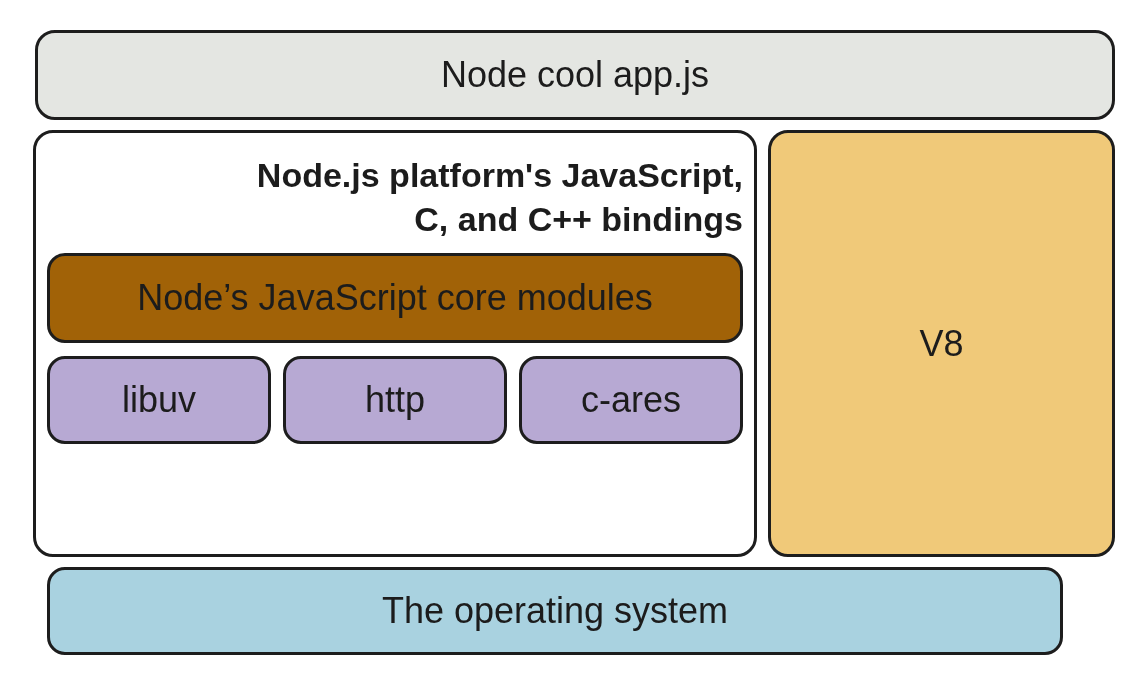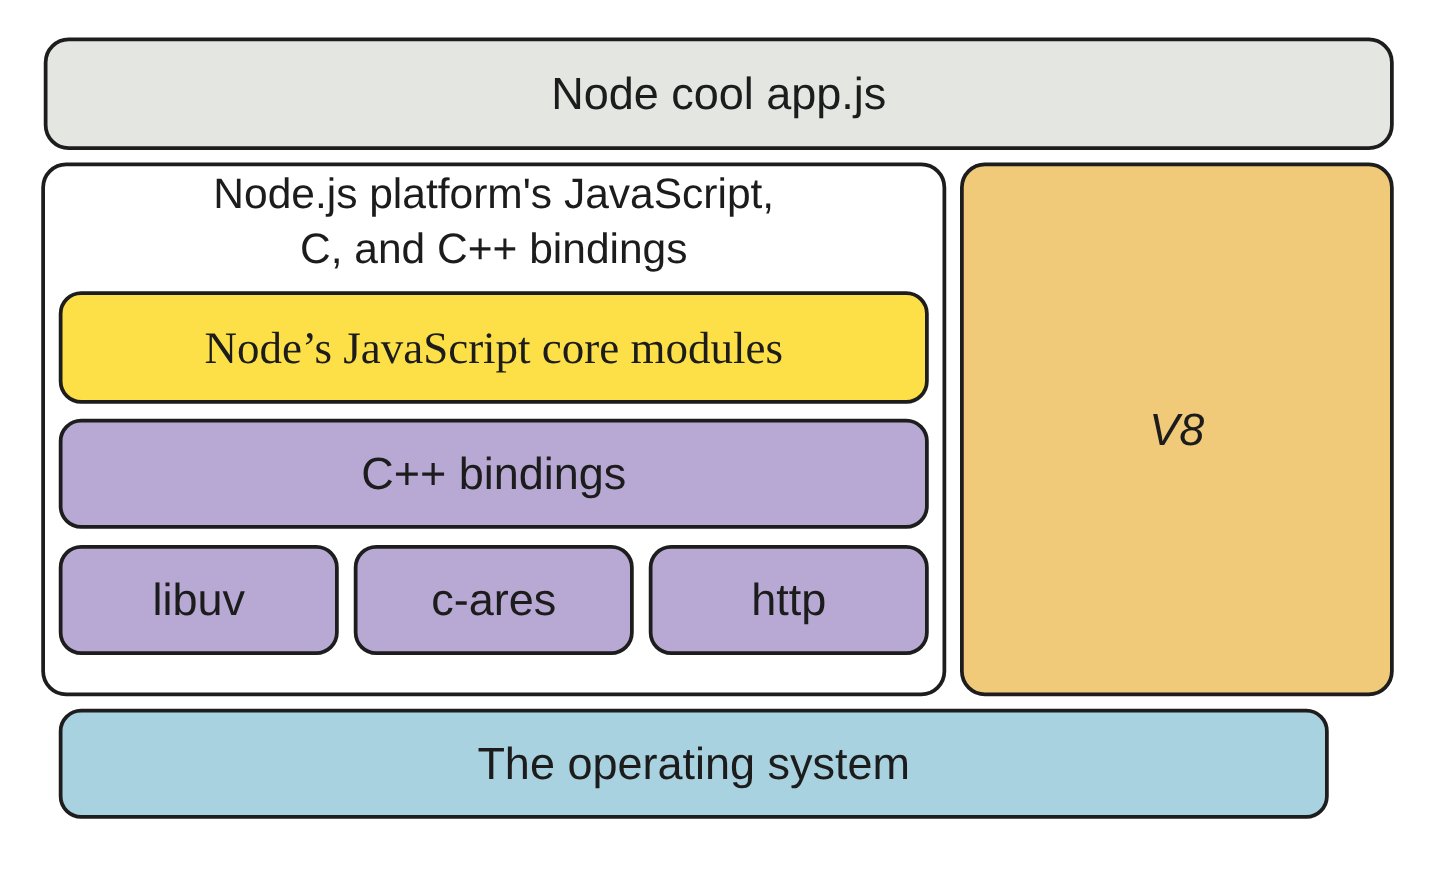--- a/index.html
+++ b/index.html
@@ -25,42 +25,41 @@
     font-size: 36px;
   }
 
   .layer-platform {
     position: absolute; left: 33px; top: 130px;
     width: 724px; height: 427px;
     border-radius: 20px; background: #ffffff;
     display: block; padding: 0 11px;
   }
   .platform-heading {
-    height: 88px;
-    text-align: center; font-size: 34px; line-height: 44px;
+    margin-top: 20px; height: 88px;
+    text-align: right; font-size: 34px; line-height: 44px; font-weight: bold;
   }
   .module-box {
     height: 90px; margin-top: 12px;
     border-radius: 18px; background: #b7a9d3;
     font-size: 36px;
   }
   .module-box.second { height: 88px; }
   .libs-row { display: flex; gap: 12px; margin-top: 13px; }
   .lib-box {
     flex: 1; height: 88px;
     border-radius: 18px; background: #b7a9d3;
     font-size: 36px;
   }
 
   .layer-v8 {
     position: absolute; left: 768px; top: 130px;
     width: 347px; height: 427px;
     border-radius: 20px; background: #f0c979;
     font-size: 36px;
-    font-style: italic;
   }
 
   .layer-os {
     position: absolute; left: 47px; top: 567px;
     width: 1016px; height: 88px;
     border-radius: 18px; background: #a9d2e0;
     font-size: 36px;
   }
 </style>
 </head>
@@ -72,37 +71,34 @@
     <span>Node cool app.js</span>
   </div>
 
   <div class="node layer-platform" style="background: rgb(255, 255, 255);">
 
     <div class="platform-heading">
       <div>Node.js platform's JavaScript,</div>
       <div>C, and C++ bindings</div>
     </div>
 
-    <div class="node module-box" style="background: #fde047; font-family: Liberation Serif, serif;">
+    <div class="node module-box" style="background: #a16207;">
       <span>Node’s JavaScript core modules</span>
     </div>
 
-    <div class="node module-box second" style="background: rgb(183, 169, 211);">
-      <span>C++ bindings</span>
-    </div>
 
     <div class="libs-row">
       <div class="node lib-box" style="background: rgb(183, 169, 211);">
         <span>libuv</span>
       </div>
       <div class="node lib-box" style="background: rgb(183, 169, 211);">
-        <span>c-ares</span>
+        <span>http</span>
       </div>
       <div class="node lib-box" style="background: rgb(183, 169, 211);">
-        <span>http</span>
+        <span>c-ares</span>
       </div>
     </div>
 
   </div>
 
   <div class="node layer-v8" style="background: rgb(240, 201, 121);">
     <span>V8</span>
   </div>
 
   <div class="node layer-os" style="background: rgb(169, 210, 224);">

